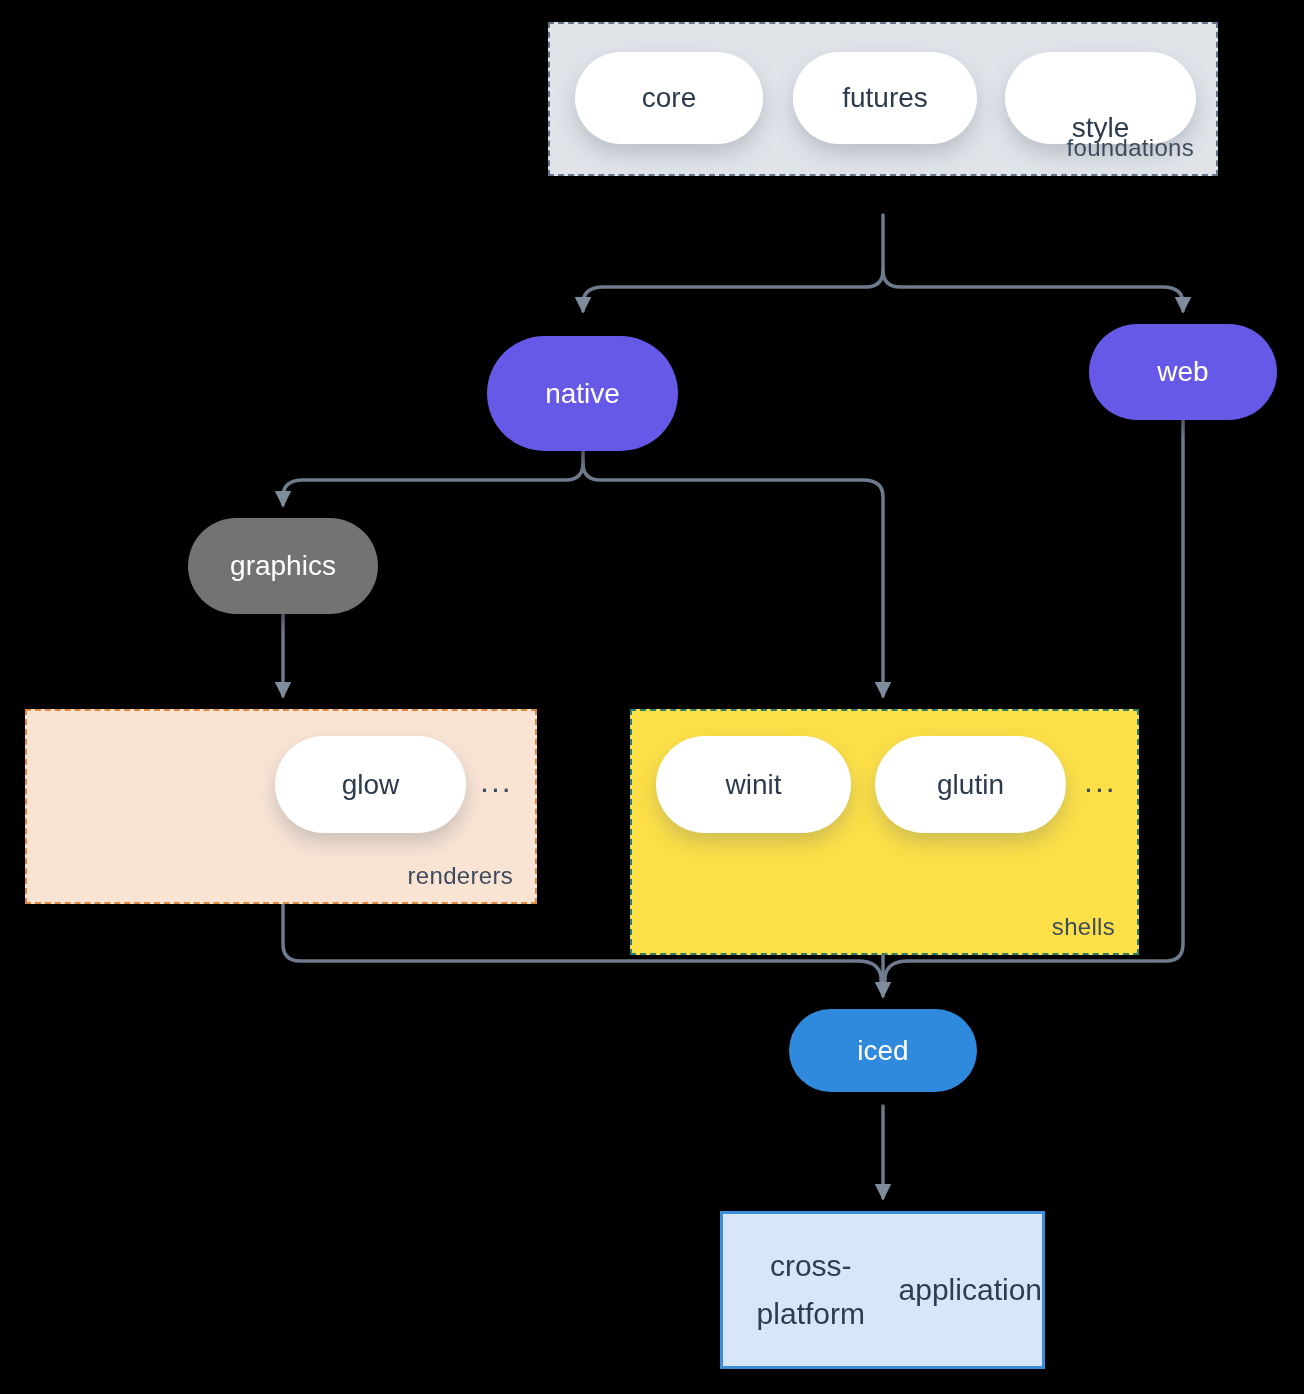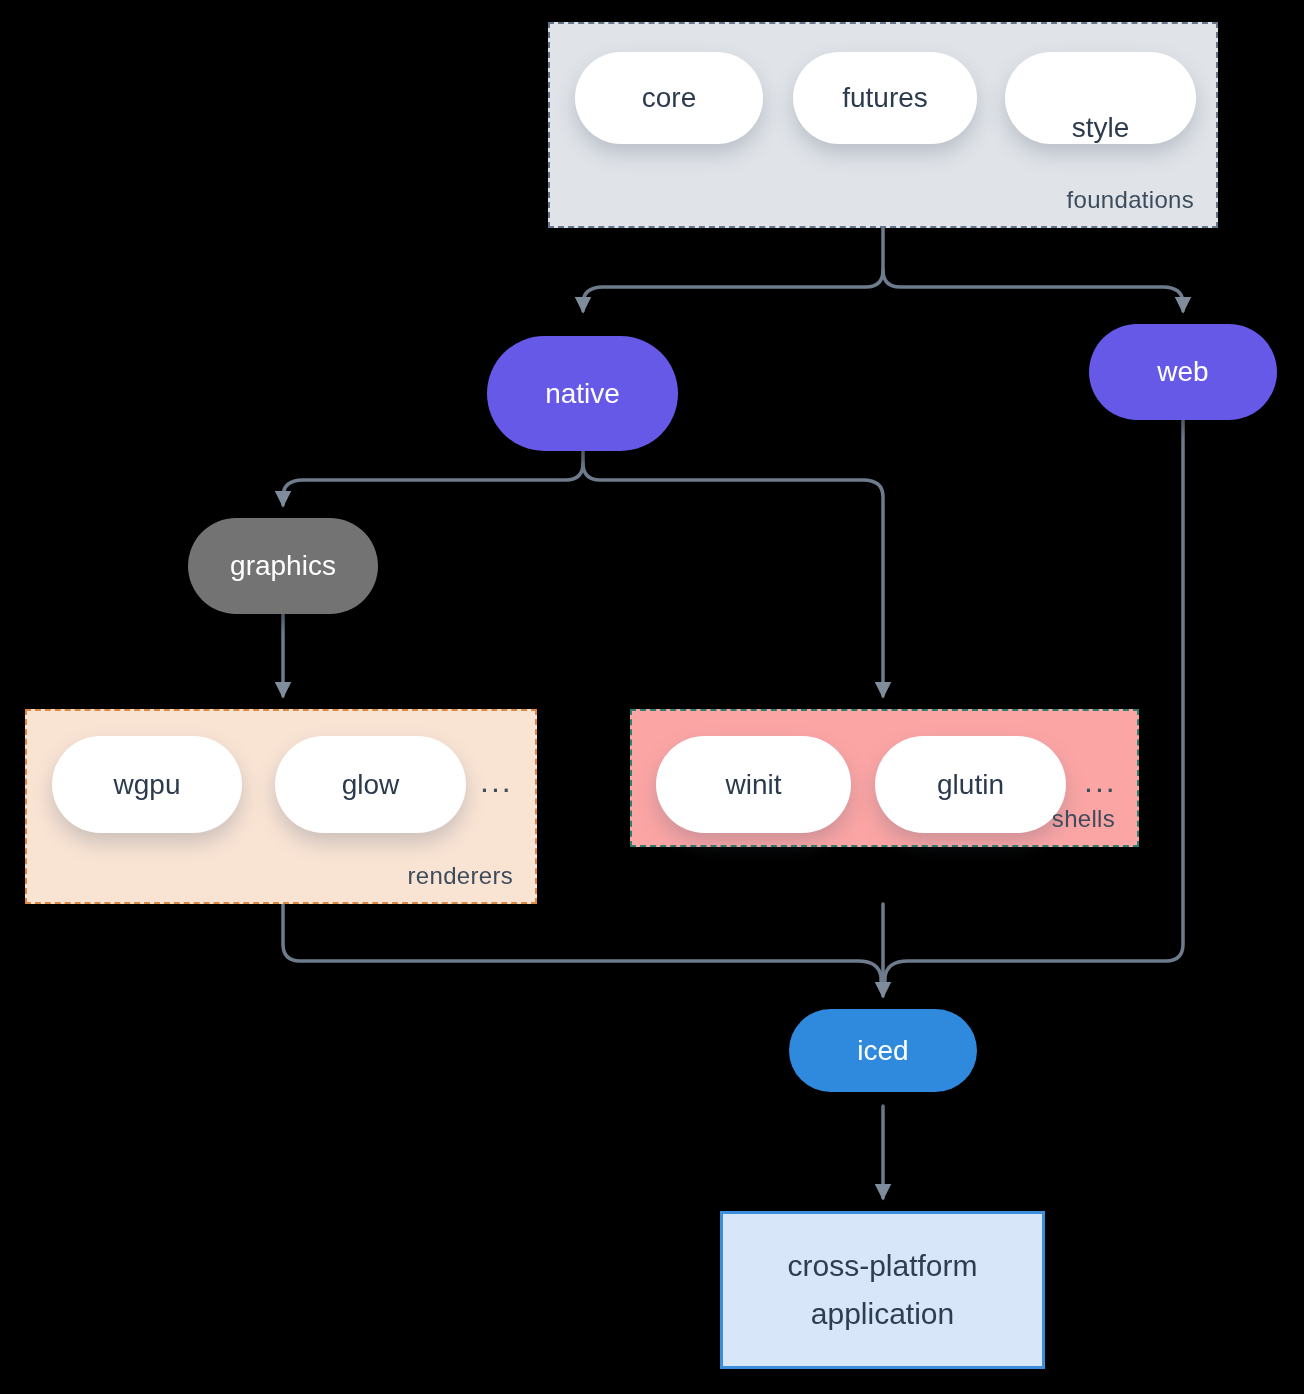--- a/index.html
+++ b/index.html
@@ -12,26 +12,26 @@
   }
   .canvas{position:absolute;left:0;top:0;width:1304px;height:1394px;}
   svg.wires{position:absolute;left:0;top:0;width:1304px;height:1394px;pointer-events:none;}
 
   
   .group{position:absolute;box-sizing:border-box;}
   .group .grp-label{
     position:absolute;right:22px;bottom:12px;
     font-size:24px;color:#3d4c5c;letter-spacing:.3px;
   }
-  .g-foundations{left:548px;top:22px;width:670px;height:206px;
+  .g-foundations{left:548px;top:22px;width:670px;height:154px;
     background:#e0e4e9;border:2px dashed #64748b;}
   .g-renderers{left:25px;top:709px;width:512px;height:195px;
     background:#f9e4d4;border:2px dashed #e0883f;}
-  .g-shells{left:630px;top:709px;width:509px;height:138px;
-    background:#fca5a5;border:2px dashed #2f7d6d;}
+  .g-shells{left:630px;top:709px;width:509px;height:246px;
+    background:#fde047;border:2px dashed #2f7d6d;}
 
   
   .pill{
     position:absolute;display:flex;align-items:center;justify-content:center;
     border-radius:999px;font-size:28px;
   }
   .pill.white{
     background:#ffffff;color:#2b3b4d;
     box-shadow:0 10px 20px rgba(90,100,120,0.28);
   }
@@ -42,21 +42,21 @@
 
   .ellipsis{
     position:absolute;font-size:32px;color:#3d4c5c;letter-spacing:2px;
   }
 
   
   .app-box{
     position:absolute;left:720px;top:1211px;width:325px;height:158px;
     box-sizing:border-box;
     background:#d7e6f8;border:3px solid #3a8edb;
-    display:flex;flex-direction:column;align-items:center;justify-content:center;
+    display:flex;flex-direction:row;align-items:center;justify-content:center;
     color:#2d3e50;font-size:30px;line-height:48px;text-align:center;
   }
 </style>
 </head>
 <body>
 
 <div class="canvas">
 
   <svg class="wires" viewBox="0 0 1304 1394" xmlns="http://www.w3.org/2000/svg">
     <defs>
@@ -105,23 +105,20 @@
 
   <div class="pill colored p-purple" style="left:1089px;top:324px;width:188px;height:96px;">
     <span>web</span>
   </div>
 
   <div class="pill colored p-orange" style="left:188px;top:518px;width:190px;height:96px;">
     <span>graphics</span>
   </div>
 
   <div class="group g-renderers">
-    <div class="pill white" style="left:25px;top:25px;width:190px;height:97px;">
-      <span>wgpu</span>
-    </div>
     <div class="pill white" style="left:248px;top:25px;width:191px;height:97px;">
       <span>glow</span>
     </div>
     <div class="ellipsis" style="left:453px;top:52px;">...</div>
     <div class="grp-label">renderers</div>
   </div>
 
   <div class="group g-shells">
     <div class="pill white" style="left:24px;top:25px;width:195px;height:97px;">
       <span>winit</span>

